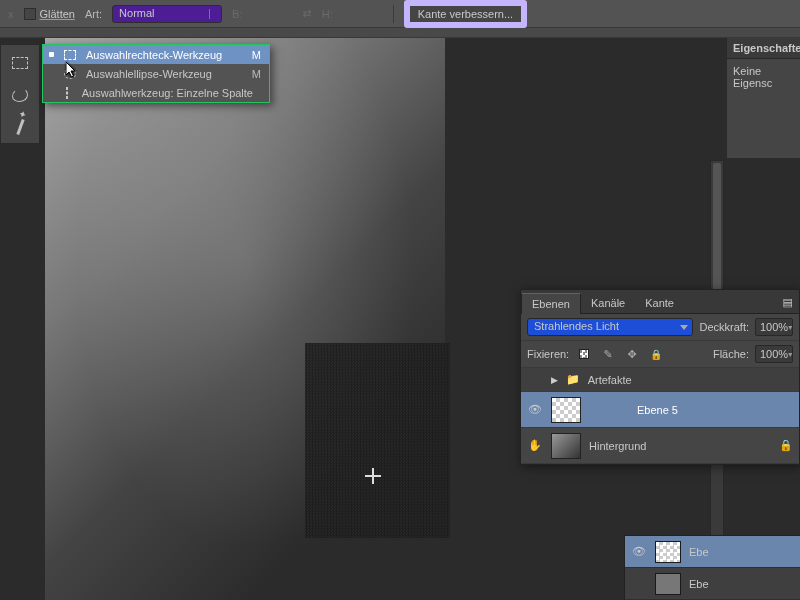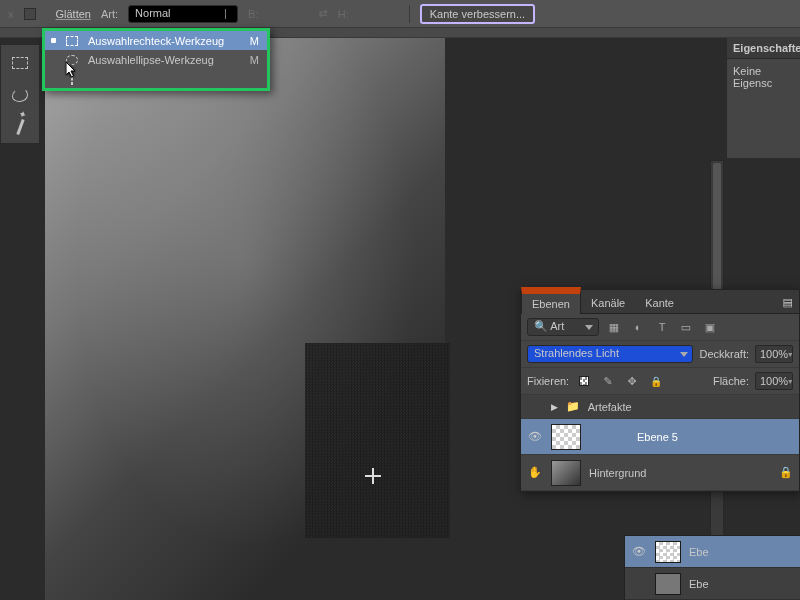--- a/index.html
+++ b/index.html
@@ -1,27 +1,27 @@
 <!DOCTYPE html>
 <html><head>
 <meta charset="utf-8">
 <style>
   * { margin: 0; padding: 0; box-sizing: border-box; font-family: "Lucida Grande", Tahoma, sans-serif; font-size: 11px; color: #c8c8c8; }
   body { background: #535353; width: 800px; height: 600px; overflow: hidden; position: relative; }
   
   
   .options-bar { height: 28px; background: #535353; border-bottom: 1px solid #383838; display: flex; align-items: center; padding: 0 8px; gap: 10px; }
-  .opt-check { display: flex; align-items: center; gap: 20px; color: #9a9a9a; text-decoration: underline; }
+  .opt-check { display: flex; align-items: center; gap: 4px; color: #9a9a9a; text-decoration: underline; }
   .checkbox { width: 12px; height: 12px; border: 1px solid #2d2d2d; background: #454545; }
   .opt-label { color: #b8b8b8; }
-  .dropdown { background: #000000; border: 1px solid #2d2d2d; border-radius: 3px; height: 18px; padding: 1px 20px 1px 6px; position: relative; min-width: 110px; }
+  .dropdown { background: #4c1d95; border: 1px solid #2d2d2d; border-radius: 3px; height: 18px; padding: 1px 20px 1px 6px; position: relative; min-width: 110px; }
   .dropdown::after { content: ""; position: absolute; right: 5px; top: 3px; width: 6px; height: 10px; border-left: 1px solid #777; }
   .sep { width: 1px; height: 18px; background: #3a3a3a; }
   .disabled { color: #6a6a6a; }
-  .btn { background: #454545; border: 2px solid #c4b5fd; border-radius: 3px; padding: 2px 8px; }
+  .btn { background: #454545; border: 6px solid #c4b5fd; border-radius: 3px; padding: 2px 8px; }
   
   
   .second-bar { height: 10px; background: #494949; border-bottom: 1px solid #383838; }
   
   
   .canvas-area { position: absolute; top: 38px; left: 0; right: 0; bottom: 0; background: #2b2b2b; display:flex; }
   .doc { position: absolute; top: 0; left: 45px; width: 400px; height: 562px; background: linear-gradient(135deg,#a8a8a8 0%, #777 30%, #444 55%, #2b2b2b 80%); }
   .doc::before { content:""; position:absolute; inset:0; background: radial-gradient(ellipse at 50% 40%, rgba(255,255,255,0.15), transparent 60%); }
   .noise-rect { position: absolute; left: 260px; top: 305px; width: 145px; height: 195px; background: repeating-conic-gradient(#1c1c1c 0% 25%, #262626 0% 50%) 0 0/3px 3px; opacity:.9; }
   .crosshair { position:absolute; left: 320px; top: 430px; width: 16px; height:16px; }
@@ -31,21 +31,21 @@
   
   
   .tool-strip { position:absolute; top:44px; left:0; width:40px; height:100px; background:#454545; border:1px solid #2a2a2a; display:flex; flex-direction:column; align-items:center; padding-top:6px; gap:8px; }
   .tool-strip .slot { width:24px; height:24px; display:flex; align-items:center; justify-content:center; }
   .marquee-ic { width:16px; height:12px; border:1px dashed #c0c0c0; }
   .lasso-ic { width:16px; height:14px; border:1.5px solid #c0c0c0; border-radius: 60% 40% 55% 45% / 60% 50% 50% 40%; border-top-color: transparent; }
   .wand-ic { width:3px; height:16px; background:#c0c0c0; position:relative; transform:rotate(20deg);}
   .wand-ic::before { content:"✦"; position:absolute; top:-10px; left:-5px; color:#c0c0c0; font-size:10px;}
   
   
-  .flyout { position:absolute; top:28px; left:42px; width:228px; background:#535353; border:3px solid #22c55e; box-shadow: 3px 3px 8px rgba(0,0,0,.5); }
+  .flyout { position:absolute; top:44px; left:42px; width:228px; background:#535353; border:1px solid #22c55e; box-shadow: 3px 3px 8px rgba(0,0,0,.5); }
   .flyout-row { display:flex; align-items:center; height:19px; padding: 0 8px 0 6px; gap:8px; }
   .flyout-row.sel { background:#6f92c4; color:#fff; }
   .flyout-row.sel span { color:#fff; }
   .fr-dot { width:5px; height:5px; background:#c8c8c8; border-radius:1px; visibility:hidden; }
   .flyout-row.sel .fr-dot { visibility:visible; background:#fff; }
   .fr-icon { width:16px; display:flex; justify-content:center; }
   .rect-s { width:12px; height:10px; border:1px dashed #c8c8c8; }
   .flyout-row.sel .rect-s { border-color:#fff; }
   .ell-s { width:12px; height:10px; border:1px dashed #c8c8c8; border-radius:50%; }
   .row-s { width:14px; height:2px; border-top:1px dashed #c8c8c8; border-bottom:1px dashed #c8c8c8; }
@@ -57,21 +57,21 @@
   
   
   .properties { position:absolute; top:38px; right:0; width:74px; height:120px; background:#454545; border-left:1px solid #2a2a2a; }
   .panel-tab { background:#3a3a3a; padding:4px 6px; border-bottom:1px solid #2a2a2a; font-weight:bold; }
   .panel-body { padding:6px; color:#bbb; }
   
   
   .layers-panel { position:absolute; top:289px; left:520px; width:280px; background:#454545; border:1px solid #222; box-shadow:2px 2px 10px rgba(0,0,0,.5); }
   .lp-tabs { display:flex; background:#383838; height:24px; align-items:flex-end; border-bottom:1px solid #222; }
   .lp-tab { padding:4px 10px; color:#9a9a9a; }
-  .lp-tab.active { background:#454545; color:#d8d8d8; border-top:7px solid #c2410c; border-left:1px solid #222; border-right:1px solid #222; margin-bottom:-1px;}
+  .lp-tab.active { background:#454545; color:#d8d8d8; border-top:1px solid #c2410c; border-left:1px solid #222; border-right:1px solid #222; margin-bottom:-1px;}
   .lp-tabs .menu-ic { margin-left:auto; padding:4px 6px; }
   .lp-row { display:flex; align-items:center; padding:4px 6px; gap:6px; border-bottom:1px solid #3a3a3a; }
   .lp-search { background:#3a3a3a; border:1px solid #272727; border-radius:3px; height:18px; padding:1px 16px 1px 6px; position:relative; min-width:72px;}
   .lp-search::after{content:"";position:absolute;right:5px;top:6px;border-left:4px solid transparent;border-right:4px solid transparent;border-top:5px solid #aaa;}
   .lp-iconbtn { width:18px; height:16px; display:flex; align-items:center; justify-content:center; color:#aaa;}
   .lp-sel { background:#1d4ed8; border:1px solid #272727; border-radius:3px; height:18px; padding:1px 14px 1px 6px; position:relative; flex:1;}
   .lp-sel::after{content:"";position:absolute;right:4px;top:6px;border-left:4px solid transparent;border-right:4px solid transparent;border-top:5px solid #aaa;}
   .lp-pct { background:#3a3a3a; border:1px solid #272727; border-radius:2px; width:38px; height:18px; padding:1px 4px; display:flex; align-items:center; justify-content:space-between;}
   .lp-pct::after{content:"▾"; color:#999; font-size:8px;}
   .lp-layer { display:flex; align-items:center; height:36px; padding:0 6px; gap:8px; border-bottom:1px solid #3a3a3a; }
@@ -165,20 +165,21 @@
         <div class="ell-s"></div>
       </div>
     <span class="fr-label">Auswahlellipse-Werkzeug</span>
     <span class="fr-key">M</span>
     </div>
     <div class="flyout-row">
       <div class="fr-dot"></div>
     <div class="fr-icon">
         <div class="col-s"></div>
       </div>
+    <span class="fr-label">Auswahlwerkzeug: Einzelne Spalte</span>
     <span class="fr-key"></span>
     </div>
   </div>
 
 <div class="cursor">
   <svg width="12" height="16" viewBox="0 0 12 16">
       <path d="M0 0 L0 13 L3 10 L5.5 15 L7.5 14 L5 9 L9 9 Z" fill="#fff" stroke="#000" stroke-width="1"></path>
     </svg>
 </div>
 
@@ -188,28 +189,20 @@
 </div>
 
 <div class="layers-panel">
   <div class="lp-tabs">
     <div class="lp-tab active"><span>Ebenen</span></div>
     <div class="lp-tab"><span>Kanäle</span></div>
     <div class="lp-tab"><span>Kante</span></div>
     <div class="menu-ic">▤</div>
   </div>
   <div class="lp-row">
-    <div class="lp-search">🔍 <span>Art</span></div>
-    <div class="lp-iconbtn">▦</div>
-    <div class="lp-iconbtn">◐</div>
-    <div class="lp-iconbtn">T</div>
-    <div class="lp-iconbtn">▭</div>
-    <div class="lp-iconbtn">▣</div>
-  </div>
-  <div class="lp-row">
     <div class="lp-sel"><span>Strahlendes Licht</span></div>
     <span>Deckkraft:</span>
     <div class="lp-pct">
         <span>100%</span>
       </div>
   </div>
   <div class="lp-row">
     <span>Fixieren:</span>
     <div class="lp-iconbtn">
         <div class="pix-ic"></div>

